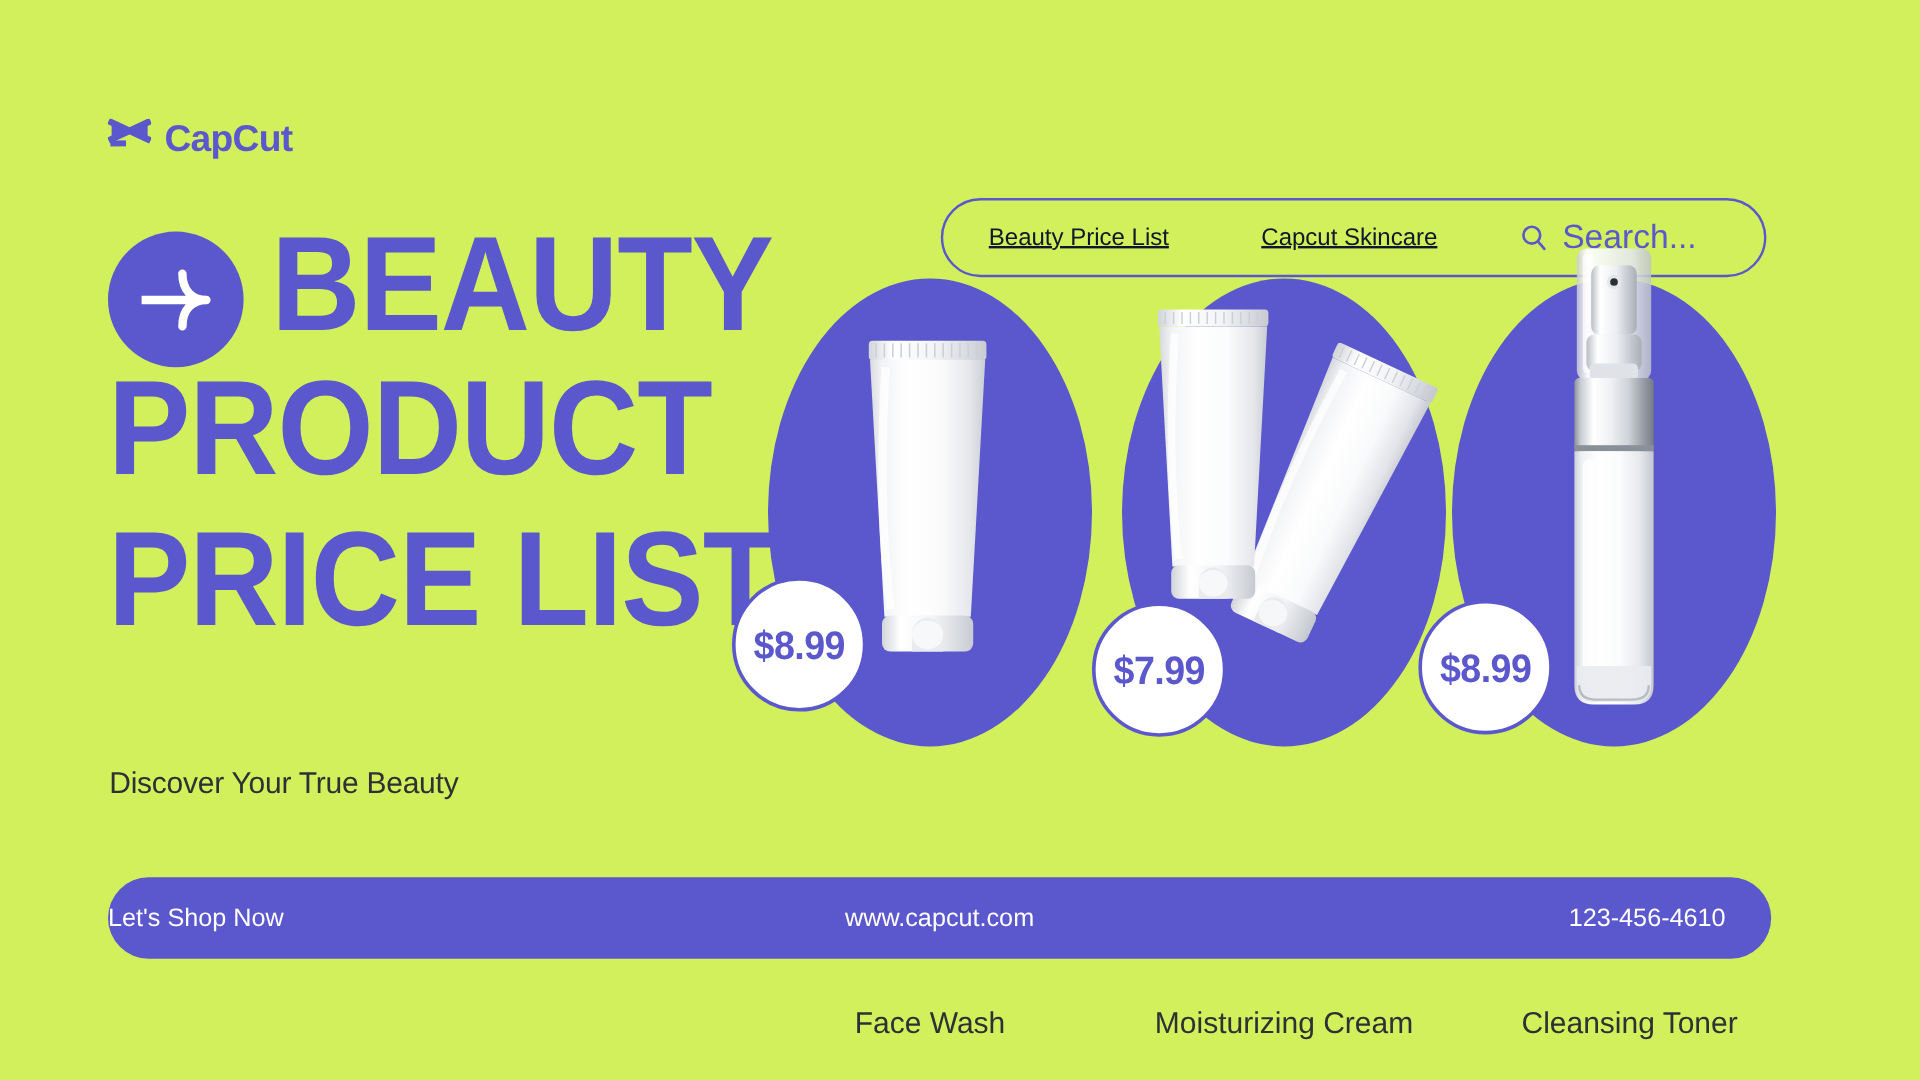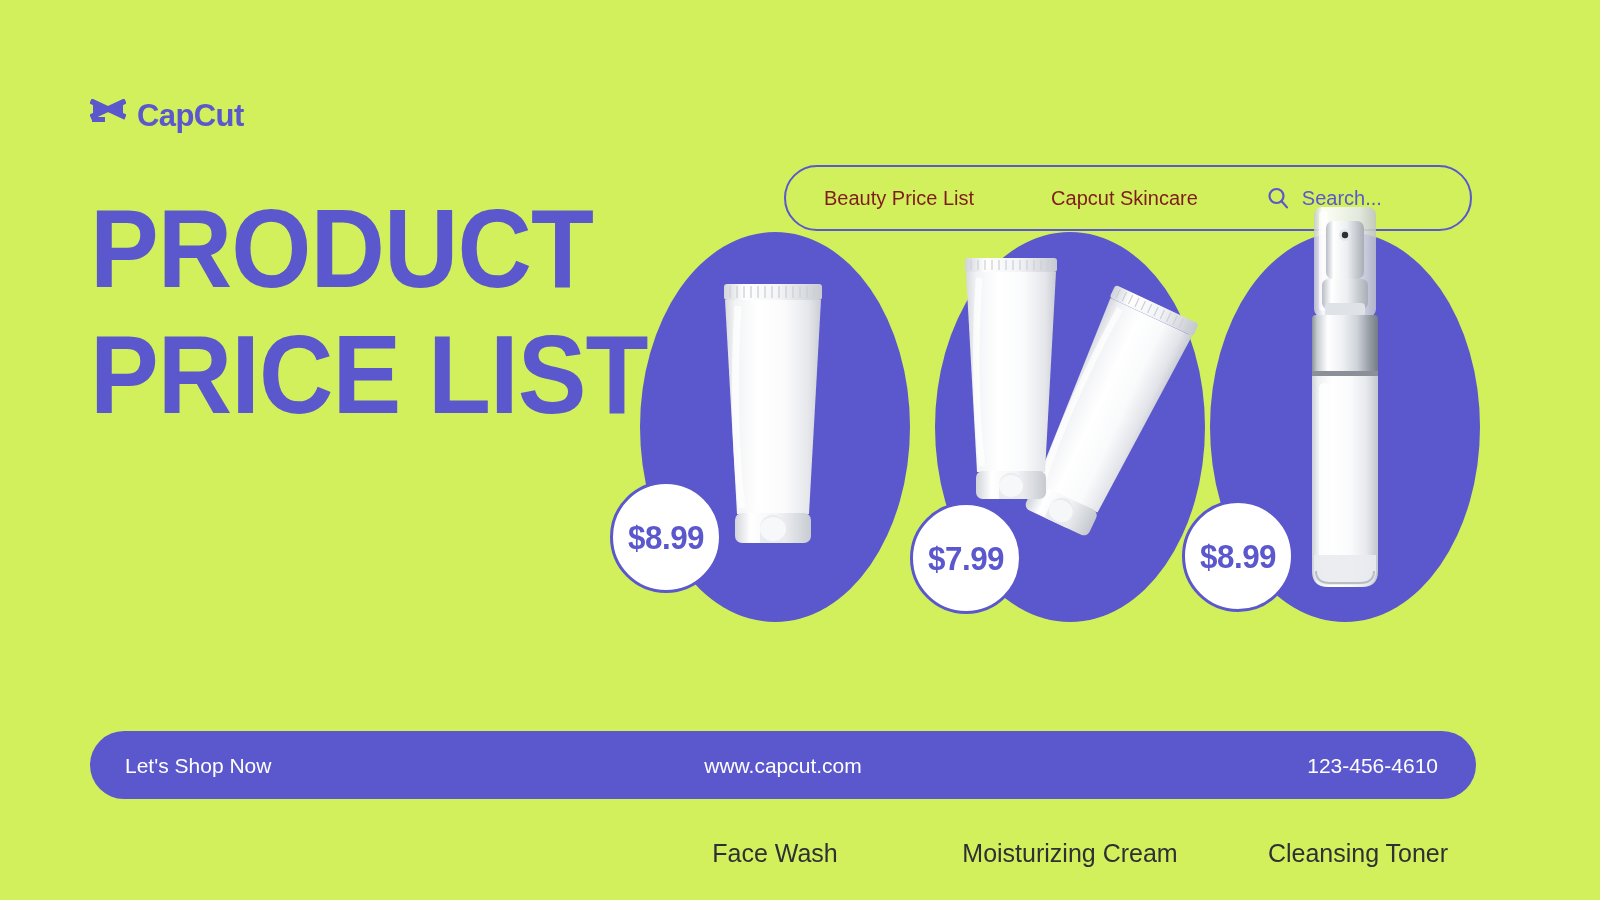--- a/index.html
+++ b/index.html
@@ -59,45 +59,46 @@
     top: 83px;
     width: 688px;
     height: 66px;
     border: 2px solid #5b57cc;
     border-radius: 34px;
     box-sizing: border-box;
     display: flex;
     align-items: center;
   }
   .nav-item {
-    color: #7f1d1d;
+    color: #0f172a;
     font-size: 20px;
     line-height: 1;
     white-space: nowrap;
     cursor: pointer;
+    text-decoration: underline;
   }
   .nav-item.first { margin-left: 38px; }
   .nav-item.second { margin-left: 77px; }
 
   .nav-search {
     display: flex;
     align-items: center;
     gap: 12px;
     margin-left: 68px;
     cursor: pointer;
   }
   .search-icon {
     width: 24px;
     height: 24px;
     display: block;
     flex: none;
   }
   .search-text {
     color: #5b57cc;
-    font-size: 20px;
+    font-size: 28px;
     line-height: 1;
     white-space: nowrap;
   }
 
   
   .headline-block {
     position: absolute;
     left: 90px;
     top: 190px;
     width: 560px;
@@ -226,21 +227,21 @@
     border-radius: 34px;
     display: flex;
     align-items: center;
   }
   .footer-text {
     color: #ffffff;
     font-size: 21px;
     line-height: 1;
     white-space: nowrap;
   }
-  .footer-shop { margin-left: 35px; }
+  .footer-shop { }
   .footer-web {
     position: absolute;
     left: 50%;
     transform: translateX(-50%);
   }
   .footer-phone {
     position: absolute;
     right: 38px;
   }
 </style>
@@ -272,24 +273,34 @@
             <circle cx="10.5" cy="10" r="7" stroke="#5b57cc" stroke-width="2.2" fill="none"></circle>
             <line x1="15.6" y1="15.2" x2="21" y2="21.4" stroke="#5b57cc" stroke-width="2.2" stroke-linecap="round"></line>
           </svg>
         </span>
         <span class="search-text">Search...</span>
       </span>
     </div>
   </div>
 
   <div class="headline-block">
+    <div class="headline-row">
+      <span class="arrow-badge">
+        <svg viewBox="0 0 70 52" xmlns="http://www.w3.org/2000/svg" aria-hidden="true">
+          <path d="M6 26 L52 26" stroke="#ffffff" stroke-width="7" stroke-linecap="butt" fill="none"></path>
+          <path d="M40 4 C40 18 48 26 60 26 C48 26 40 34 40 48" stroke="#ffffff" stroke-width="7" fill="none" stroke-linecap="round" stroke-linejoin="round"></path>
+        </svg>
+      </span>
+      <div class="headline headline-1">BEAUTY</div>
+    </div>
     <div class="headline headline-2">PRODUCT</div>
     <div class="headline headline-3">PRICE LIST</div>
   </div>
 
+  <div class="tagline">Discover Your True Beauty</div>
 
   <div class="products">
 
     <div class="product" style="left:0;">
       <div class="ellipse" style="left:40px; top:32px; width:270px; height:390px;"></div>
 
       <div class="tube" style="left:108px; top:82px; width:130px; height:285px;">
         <svg viewBox="0 0 130 285" xmlns="http://www.w3.org/2000/svg" aria-hidden="true">
           <defs>
             <linearGradient id="tubeBody1" x1="0" y1="0" x2="1" y2="0">

